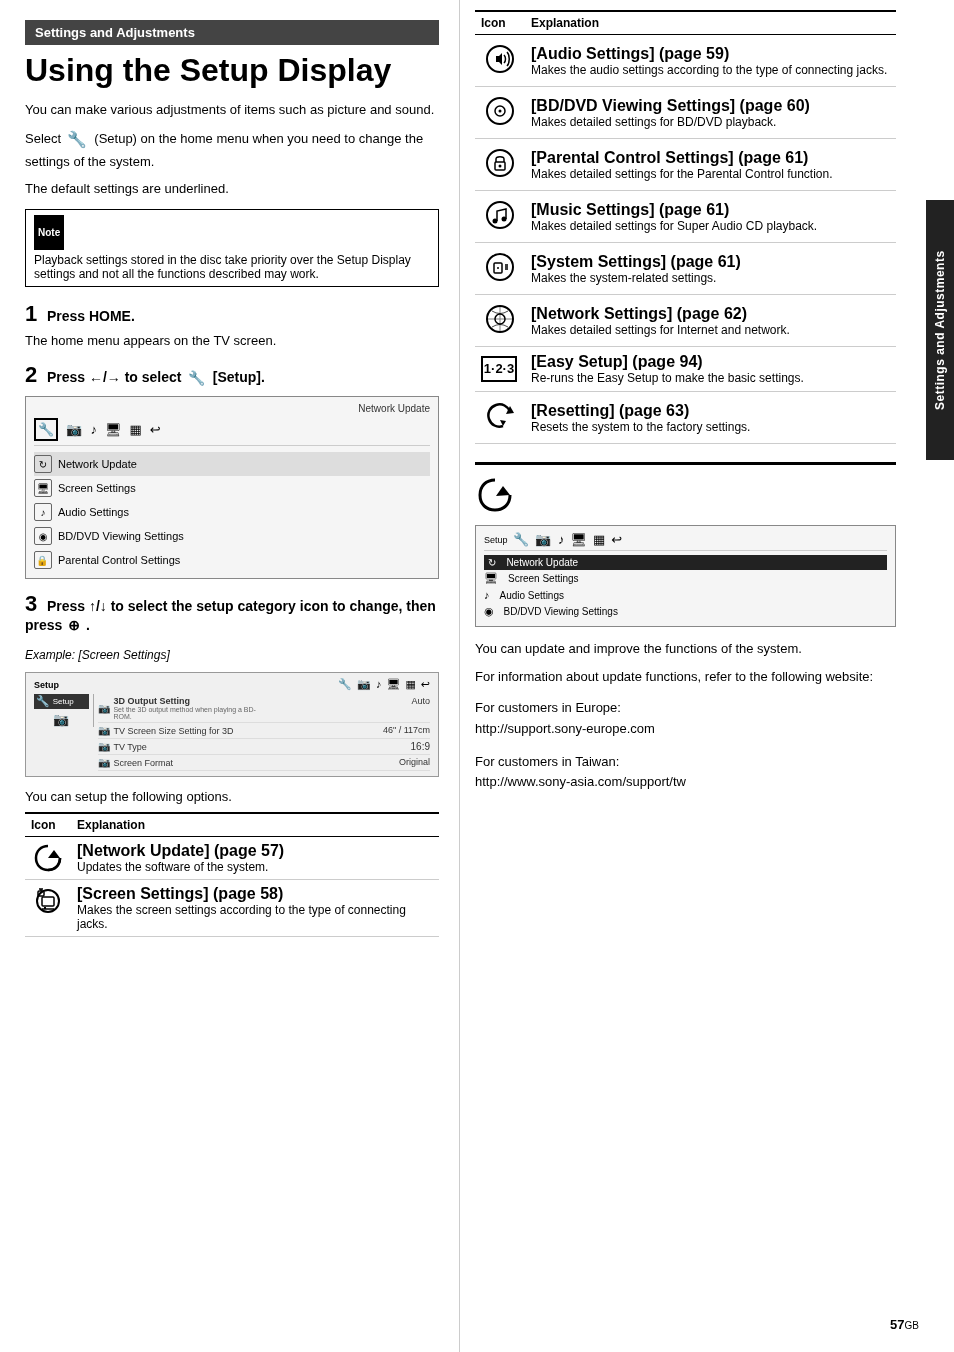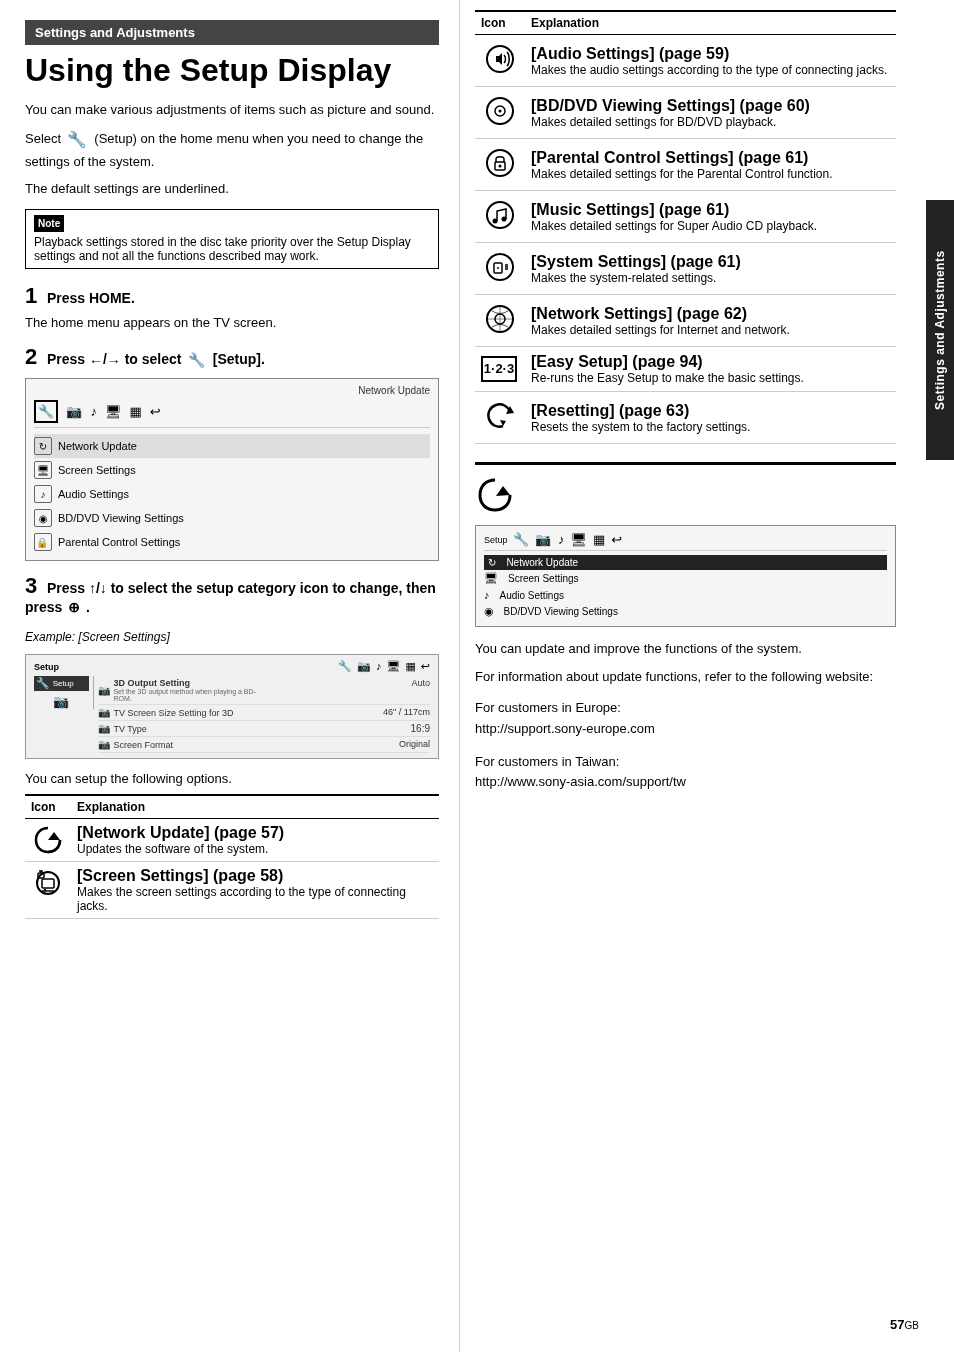--- a/index.html
+++ b/index.html
@@ -86,21 +86,21 @@
       padding: 5px 8px;
       margin: 10px 0 14px 0;
       font-size: 12px;
     }
 
     .note-label {
       background: #000;
       color: #fff;
       font-size: 10px;
       font-weight: bold;
-      padding: 3px 4px;
+      padding: 12px 4px;
       display: inline-block;
       margin-bottom: 3px;
     }
 
     
     .step {
       margin-bottom: 12px;
     }
 
     .step-number {

